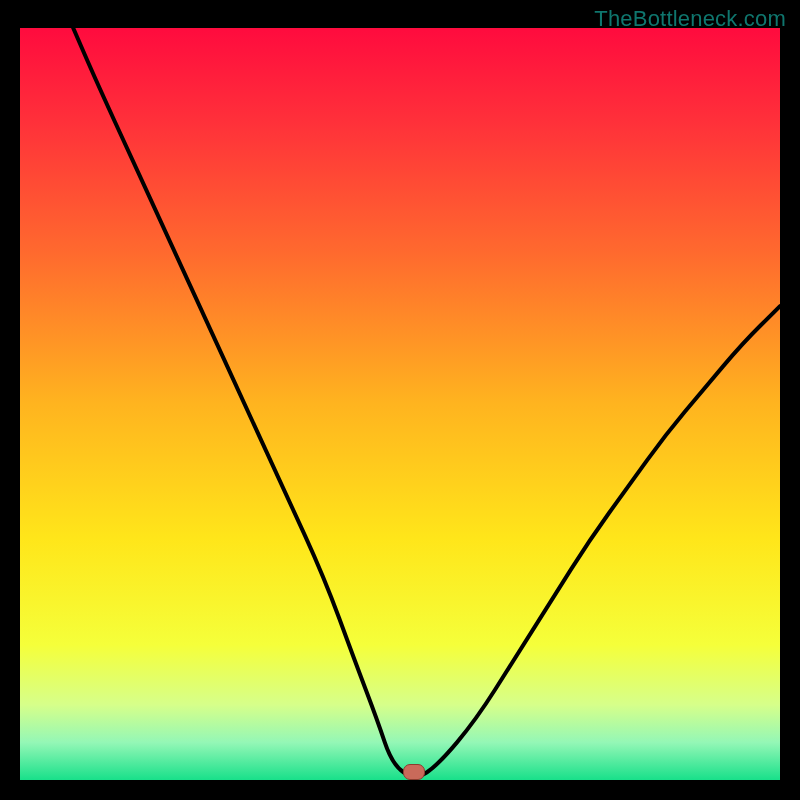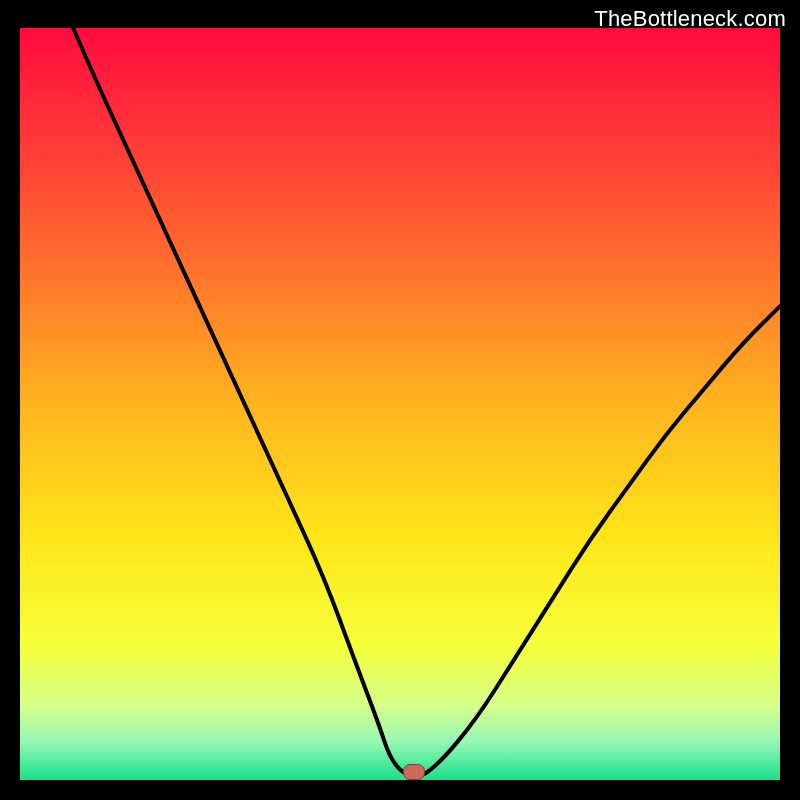--- a/index.html
+++ b/index.html
@@ -13,21 +13,21 @@
   .frame {
     position: relative;
     width: 800px;
     height: 800px;
     background: #000;
   }
   .watermark {
     position: absolute;
     top: 6px;
     right: 14px;
-    color: #ffffff;
+    color: #0f766e;
     font-size: 22px;
     font-weight: 500;
     letter-spacing: 0.2px;
     z-index: 5;
     user-select: none;
   }
   .plot {
     position: absolute;
     left: 20px;
     top: 28px;

